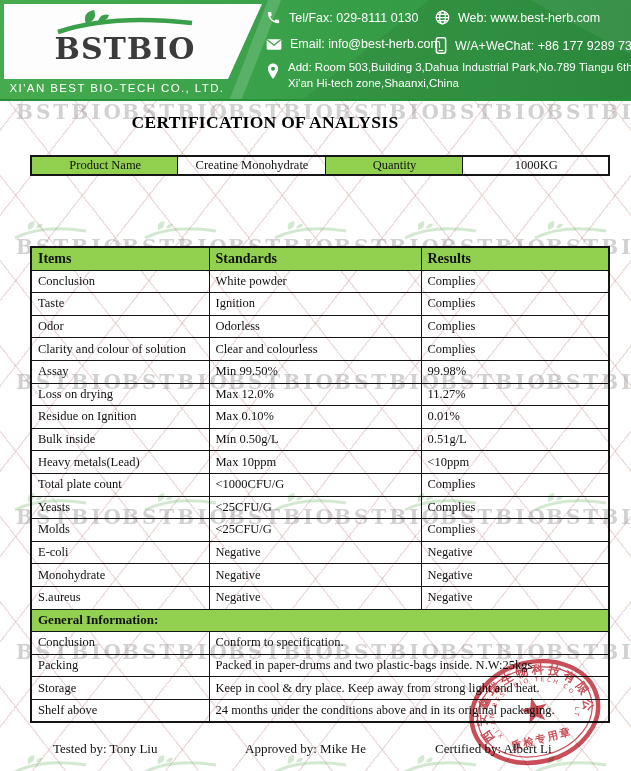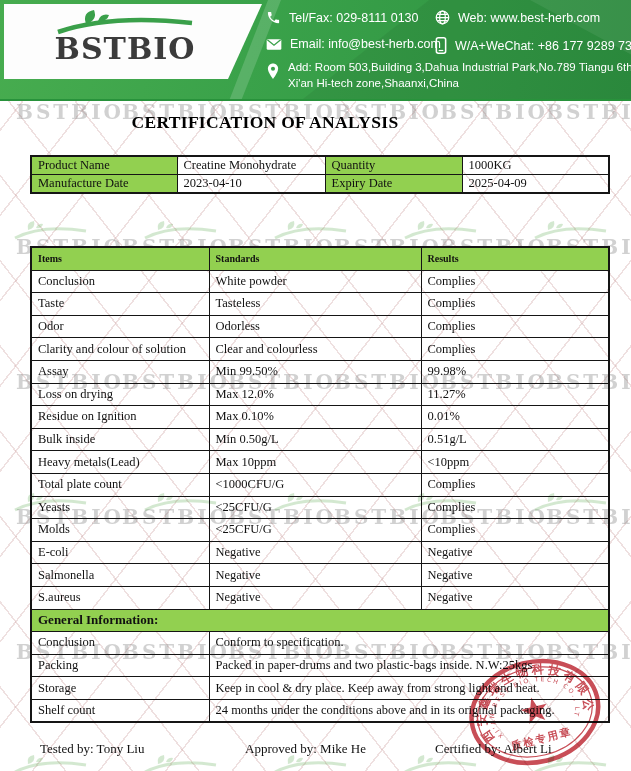--- a/index.html
+++ b/index.html
@@ -39,24 +39,24 @@
   
   .doc-title{position:absolute;left:0;top:112px;width:530px;text-align:center;z-index:1;
           font:bold 17.5px "Liberation Serif",serif;letter-spacing:.3px;color:#000;}
   
   table{border-collapse:collapse;table-layout:fixed;z-index:1;position:absolute;
         font-size:12.5px;background:transparent;}
   td,th{border:1px solid #151515;padding:0 4px 0 6px;overflow:hidden;white-space:nowrap;
         text-align:left;vertical-align:middle;font-weight:normal;}
   .green{background:#92d050;}
   #product-table{left:30px;top:155px;width:578px;border:2px solid #151515;}
-  #product-table td{height:17px;}
+  #product-table td{height:17px;text-align:center;}
   #coa-table{left:30px;top:246px;width:578px;border:2px solid #151515;}
   #coa-table td,#coa-table th{height:21.6px;}
-  #coa-table th{font-weight:bold;font-size:10px;}
+  #coa-table th{font-weight:bold;font-size:14px;}
   .section-row td{font-weight:bold;font-size:13px;margin-left:20px;}
   
   .signatures{position:absolute;left:0;top:741px;width:631px;z-index:1;font-size:13px;}
   .sig{position:absolute;white-space:nowrap;}
   
   .stamp{position:absolute;left:450px;top:650px;width:170px;height:125px;z-index:4;
          transform:rotate(-14deg);mix-blend-mode:multiply;opacity:.9;}
   .stamp text{font-family:"DejaVu Sans",sans-serif;}
 </style>
 </head>
@@ -181,20 +181,21 @@
     <div class="logo-panel">
       <div class="logo">
         <svg class="logo-swoosh" viewBox="0 0 140 26">
           <path d="M2 22 Q55 4 136 13" stroke="#3aa04a" stroke-width="4.5" fill="none"></path>
           <path d="M30 14 Q26 2 38 0 Q42 10 30 14Z" fill="#3aa04a"></path>
           <path d="M42 11 Q45 3 53 5 Q51 12 42 11Z" fill="#3aa04a"></path>
         </svg>
         <div class="logo-text">BSTBIO</div>
       </div>
     </div>
+    <div class="company-name">XI'AN BEST BIO-TECH CO., LTD.</div>
 
     <div class="contact" style="left:266px;top:10px;">
       <svg width="15" height="15" viewBox="0 0 24 24">
         <path fill="#fff" d="M6.6 10.8c1.4 2.8 3.8 5.2 6.6 6.6l2.2-2.2c.3-.3.7-.4 1-.2 1.1.4 2.3.6 3.6.6.6 0 1 .4 1 1V20c0 .6-.4 1-1 1C10.6 21 3 13.4 3 4c0-.6.4-1 1-1h3.5c.6 0 1 .4 1 1 0 1.2.2 2.4.6 3.6.1.3 0 .7-.2 1L6.6 10.8z"></path>
       </svg>
       <span>Tel/Fax: 029-8111 0130</span>
     </div>
     <div class="contact" style="left:266px;top:37px;">
       <svg width="16" height="13" viewBox="0 0 24 18">
         <rect x="1" y="1" width="22" height="16" rx="2" fill="#fff"></rect>
@@ -239,26 +240,20 @@
         <col style="width:148px">
         <col style="width:137px">
         <col style="width:147px">
       </colgroup>
     <tbody id="product-body">
         <tr>
           <td class="green">Product Name</td>
           <td>Creatine Monohydrate</td>
           <td class="green">Quantity</td>
           <td>1000KG</td>
-        </tr>
-        <tr>
-          <td class="green">Manufacture Date</td>
-          <td>2023-04-10</td>
-          <td class="green">Expiry Date</td>
-          <td>2025-04-09</td>
         </tr>
       </tbody>
   </table>
 
   <table id="coa-table">
     <colgroup>
         <col style="width:178px">
         <col style="width:212px">
         <col style="width:188px">
       </colgroup>
@@ -270,21 +265,21 @@
       </tr>
     </thead>
     <tbody id="analysis-body">
         <tr>
           <td>Conclusion</td>
           <td>White powder</td>
           <td>Complies</td>
         </tr>
         <tr>
           <td>Taste</td>
-          <td>Tasteless</td>
+          <td>Ignition</td>
           <td>Complies</td>
         </tr>
         <tr>
           <td>Odor</td>
           <td>Odorless</td>
           <td>Complies</td>
         </tr>
         <tr>
           <td>Clarity and colour of solution</td>
           <td>Clear and colourless</td>
@@ -329,21 +324,21 @@
           <td>Molds</td>
           <td>&lt;25CFU/G</td>
           <td>Complies</td>
         </tr>
         <tr>
           <td>E-coli</td>
           <td>Negative</td>
           <td>Negative</td>
         </tr>
         <tr>
-          <td>Salmonella</td>
+          <td>Monohydrate</td>
           <td>Negative</td>
           <td>Negative</td>
         </tr>
         <tr>
           <td>S.aureus</td>
           <td>Negative</td>
           <td>Negative</td>
         </tr>
       </tbody>
     <tbody id="general-body">
@@ -356,28 +351,28 @@
         </tr>
         <tr>
           <td>Packing</td>
           <td colspan="2">Packed in paper-drums and two plastic-bags inside. N.W:25kgs</td>
         </tr>
         <tr>
           <td>Storage</td>
           <td colspan="2">Keep in cool &amp; dry place. Keep away from strong light and heat.</td>
         </tr>
         <tr>
-          <td>Shelf count</td>
+          <td>Shelf above</td>
           <td colspan="2">24 months under the conditions above and in its original packaging.</td>
         </tr>
       </tbody>
   </table>
 
   <div class="signatures">
-    <span class="sig" style="left:40px;">Tested by: Tony Liu</span>
+    <span class="sig" style="left:53px;">Tested by: Tony Liu</span>
     <span class="sig" style="left:245px;">Approved by: Mike He</span>
     <span class="sig" style="left:435px;">Certified by: Albert Li</span>
   </div>
 
   <div class="stamp">
     <svg viewBox="0 0 170 125" width="170" height="125">
       <g stroke="#c23a44" fill="none">
         <ellipse cx="85" cy="62" rx="64" ry="50" stroke-width="4.5"></ellipse>
         <ellipse cx="85" cy="62" rx="58" ry="44" stroke-width="1.2"></ellipse>
       </g>

